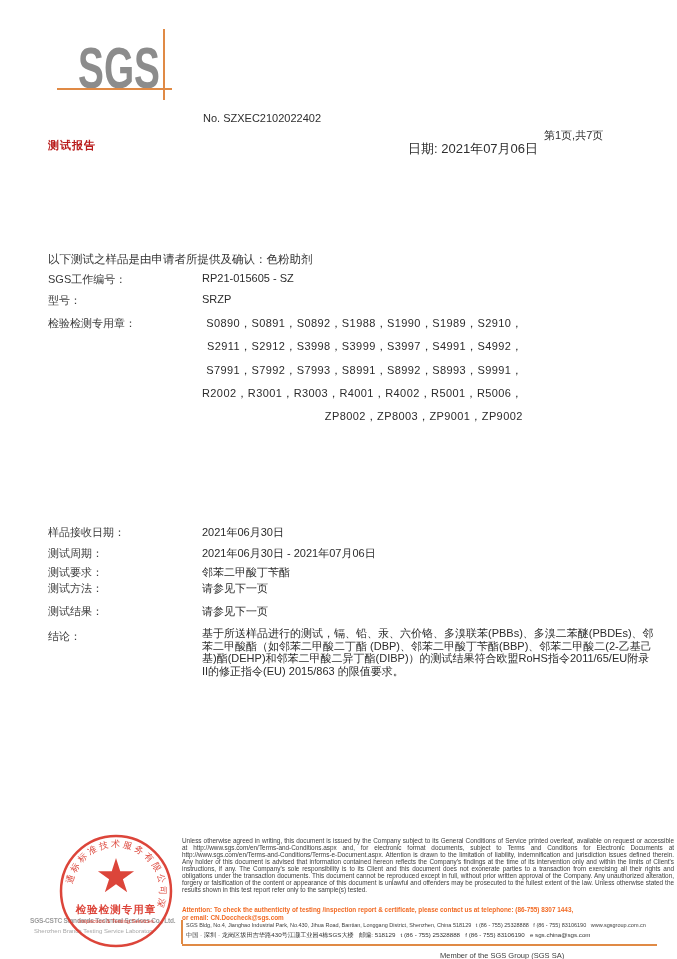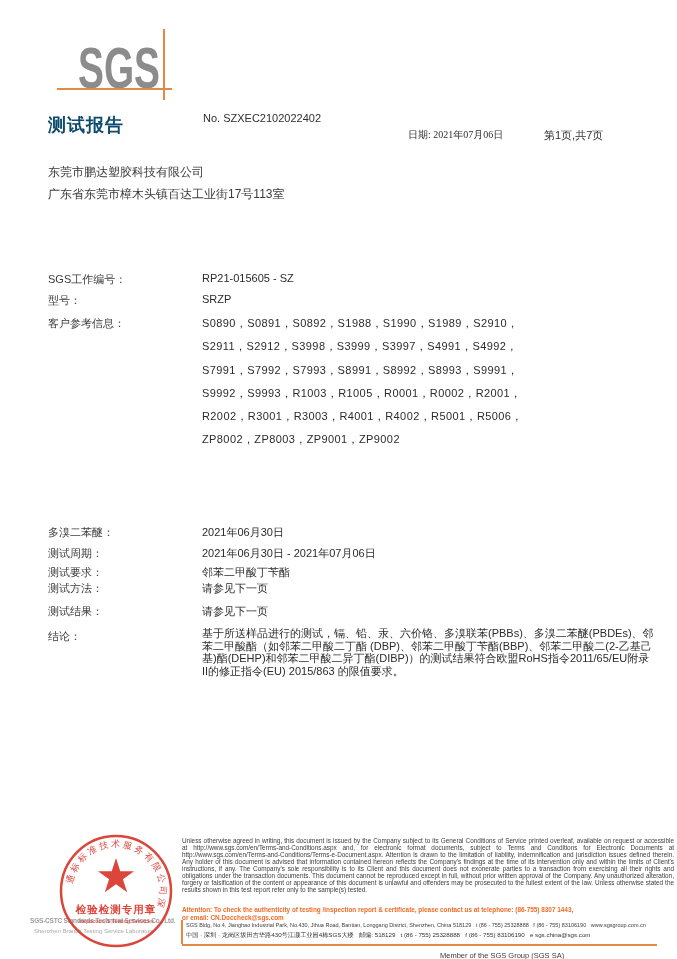--- a/index.html
+++ b/index.html
@@ -1,33 +1,33 @@
 <!DOCTYPE html>
 <html><head>
 <meta charset="utf-8">
 <style>
   html,body{margin:0;padding:0;background:#e9e9e9;}
   .page{position:relative;width:677px;height:959px;background:#ffffff;overflow:hidden;
         font-family:"Liberation Sans","DejaVu Sans",sans-serif;color:#333;margin:0 auto;}
   .abs{position:absolute;}
   
   .logo-svg{position:absolute;left:40px;top:22px;}
-  .title{left:48px;top:113px;font-size:18px;font-weight:bold;color:#0c4a6e;letter-spacing:1px;}
+  .title{left:48px;top:138px;font-size:11px;font-weight:bold;color:#b91c1c;letter-spacing:1px;}
   .hno{left:203px;top:112px;font-size:11px;color:#2e2e2e;}
-  .hdate{left:408px;top:128px;font-size:10px;color:#2e2e2e;font-family:Liberation Serif, serif;}
+  .hdate{left:408px;top:140px;font-size:13px;color:#2e2e2e;}
   .hpage{left:544px;top:128px;font-size:11px;color:#2e2e2e;}
   
   .appname{left:48px;top:164px;font-size:12px;color:#3a3a3a;}
   .appaddr{left:48px;top:186px;font-size:12px;color:#3a3a3a;}
   .intro{left:48px;top:252px;font-size:11.5px;color:#333;}
   
   .frow{position:absolute;left:48px;right:28px;font-size:11px;}
   .flabel{position:absolute;left:0;top:0;color:#3a3a3a;}
   .fvalue{position:absolute;left:154px;top:0;color:#2b2b2b;}
-  .codes div{height:23.3px;letter-spacing:0.4px;}
+  .codes div{height:23.3px;letter-spacing:0.4px;text-align:right;}
   .para{width:452px;line-height:12.6px;}
   
   .legal{left:182px;top:838px;width:492px;font-size:6.4px;line-height:6.95px;
          text-align:justify;color:#3d3d3d;}
   .attn{left:182px;width:492px;font-size:6.4px;font-weight:bold;line-height:7.2px;}
   .addr{font-size:5.5px;color:#3d3d3d;white-space:pre;}
   .addr2{font-size:6.2px;color:#333;white-space:pre;}
   .vtick{left:181px;top:920px;width:2px;height:24px;}
   .hrule{left:182px;top:944px;width:475px;height:2px;}
   .member{left:440px;top:951px;font-size:7.5px;color:#3c3c3c;}
@@ -44,48 +44,46 @@
     <line x1="124" y1="7" x2="124" y2="78" stroke="#E08A45" stroke-width="2"></line>
     <text x="38" y="66" font-size="58" font-weight="bold" fill="#8C8C8C" font-family="Liberation Sans, DejaVu Sans, sans-serif" textLength="82" lengthAdjust="spacingAndGlyphs">SGS</text>
     <line x1="17" y1="67" x2="132" y2="67" stroke="#E08A45" stroke-width="2"></line>
   </svg>
 
   <div class="abs title">测试报告</div>
   <div class="abs hno">No. SZXEC2102022402</div>
   <div class="abs hdate">日期: 2021年07月06日</div>
   <div class="abs hpage">第1页,共7页</div>
 
-  <div class="abs appname">东莞市鹏达塑胶科技有限公司</div>
-  <div class="abs appaddr">广东省东莞市樟木头镇百达工业街17号113室</div>
 
+  <div class="abs intro">以下测试之样品是由申请者所提供及确认：色粉助剂</div>
 
   <div class="frow" style="top:272px">
     <span class="flabel">SGS工作编号：</span>
     <span class="fvalue">RP21-015605 - SZ</span>
   </div>
 
   <div class="frow" style="top:293px">
     <span class="flabel">型号：</span>
     <span class="fvalue">SRZP</span>
   </div>
 
   <div class="frow" style="top:316px">
-    <span class="flabel">客户参考信息：</span>
+    <span class="flabel">检验检测专用章：</span>
     <span class="fvalue codes">
       <div>S0890，S0891，S0892，S1988，S1990，S1989，S2910，</div>
       <div>S2911，S2912，S3998，S3999，S3997，S4991，S4992，</div>
       <div>S7991，S7992，S7993，S8991，S8992，S8993，S9991，</div>
-      <div>S9992，S9993，R1003，R1005，R0001，R0002，R2001，</div>
       <div>R2002，R3001，R3003，R4001，R4002，R5001，R5006，</div>
       <div>ZP8002，ZP8003，ZP9001，ZP9002</div>
     </span>
   </div>
 
   <div class="frow" style="top:525px">
-    <span class="flabel">多溴二苯醚：</span>
+    <span class="flabel">样品接收日期：</span>
     <span class="fvalue">2021年06月30日</span>
   </div>
 
   <div class="frow" style="top:546px">
     <span class="flabel">测试周期：</span>
     <span class="fvalue">2021年06月30日 - 2021年07月06日</span>
   </div>
 
   <div class="frow" style="top:565px">
     <span class="flabel">测试要求：</span>

